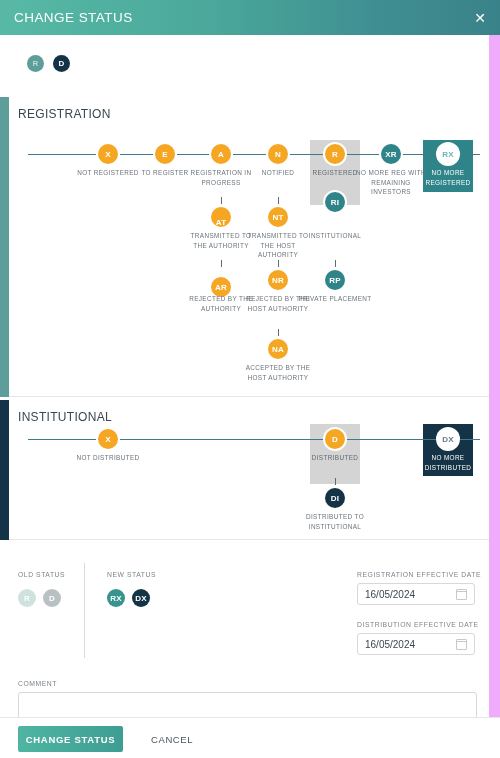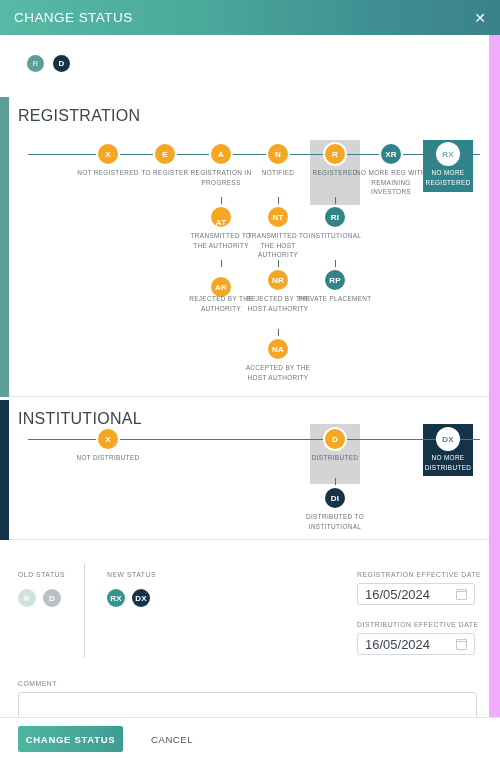--- a/index.html
+++ b/index.html
@@ -58,21 +58,21 @@
   .badge.d{background:#143346;color:#ffffff;}
 
   
   .section{position:absolute;left:0;width:489px;box-sizing:border-box;}
   .sec-reg{top:62px;height:300px;}
   .sec-dist{top:365px;height:140px;}
   .accent{position:absolute;left:0;top:0;width:9px;height:100%;}
   .accent.reg{background:#5d9e9a;}
   .accent.dist{background:#143346;}
   .sec-title{
-    position:absolute;left:18px;top:10px;font-size:16px;color:#3a4650;
+    position:absolute;left:18px;top:10px;font-size:12px;color:#3a4650;
     letter-spacing:.3px;font-weight:400;
   }
   .sec-divider{position:absolute;left:9px;width:480px;height:1px;background:#e6e6e6;}
 
   
   .track{position:absolute;height:1.6px;background:#3c7b87;}
   .node{
     position:absolute;width:20px;height:20px;border-radius:50%;
     display:flex;align-items:center;justify-content:center;
     font-size:8px;font-weight:bold;color:#ffffff;letter-spacing:.2px;
@@ -114,21 +114,21 @@
   .sb-old-d{background:#b9c0c4;color:#ffffff;}
   .sb-new-rx{background:#36938e;color:#ffffff;}
   .sb-new-dx{background:#143346;color:#ffffff;}
 
   .field{position:absolute;}
   .input-box{
     width:118px;height:22px;border:1px solid #d8d8d8;border-radius:3px;
     background:#fff;display:flex;align-items:center;justify-content:space-between;
     padding:0 7px;box-sizing:border-box;margin-top:5px;
   }
-  .input-val{font-size:13px;color:#3a4650;}
+  .input-val{font-size:10px;color:#3a4650;}
   .cal-icon{width:9px;height:9px;border:1.1px solid #c8c8c8;border-radius:1px;position:relative;}
   .cal-icon:before{content:"";position:absolute;left:-1.1px;right:-1.1px;top:1.3px;height:1.1px;background:#c8c8c8;}
 
   .comment-wrap{position:absolute;left:18px;top:645px;width:459px;}
   .comment-box{
     width:459px;height:45px;border:1px solid #d8d8d8;border-radius:3px;
     background:#fff;margin-top:5px;box-sizing:border-box;position:relative;
   }
 
   
@@ -219,21 +219,21 @@
       <div class="node orange" style="left:211px;top:110px;align-items:flex-end;">
         <span>AT</span>
         </div>
       <div class="node-label" style="left:184px;top:134px;">TRANSMITTED TO THE AUTHORITY</div>
 
       <div class="node orange" style="left:268px;top:110px;">
         <span>NT</span>
         </div>
       <div class="node-label" style="left:241px;top:134px;">TRANSMITTED TO THE HOST AUTHORITY</div>
 
-      <div class="node teal" style="left:325px;top:110px;">
+      <div class="node teal" style="left:325px;top:95px;">
         <span>RI</span>
         </div>
       <div class="node-label" style="left:298px;top:134px;">INSTITUTIONAL</div>
 
       <div class="connector" style="left:220.5px;top:163px;height:7px;"></div>
       <div class="connector" style="left:277.5px;top:163px;height:7px;"></div>
       <div class="connector" style="left:334.5px;top:163px;height:7px;"></div>
 
       <div class="node orange" style="left:211px;top:180px;">
         <span>AR</span>

